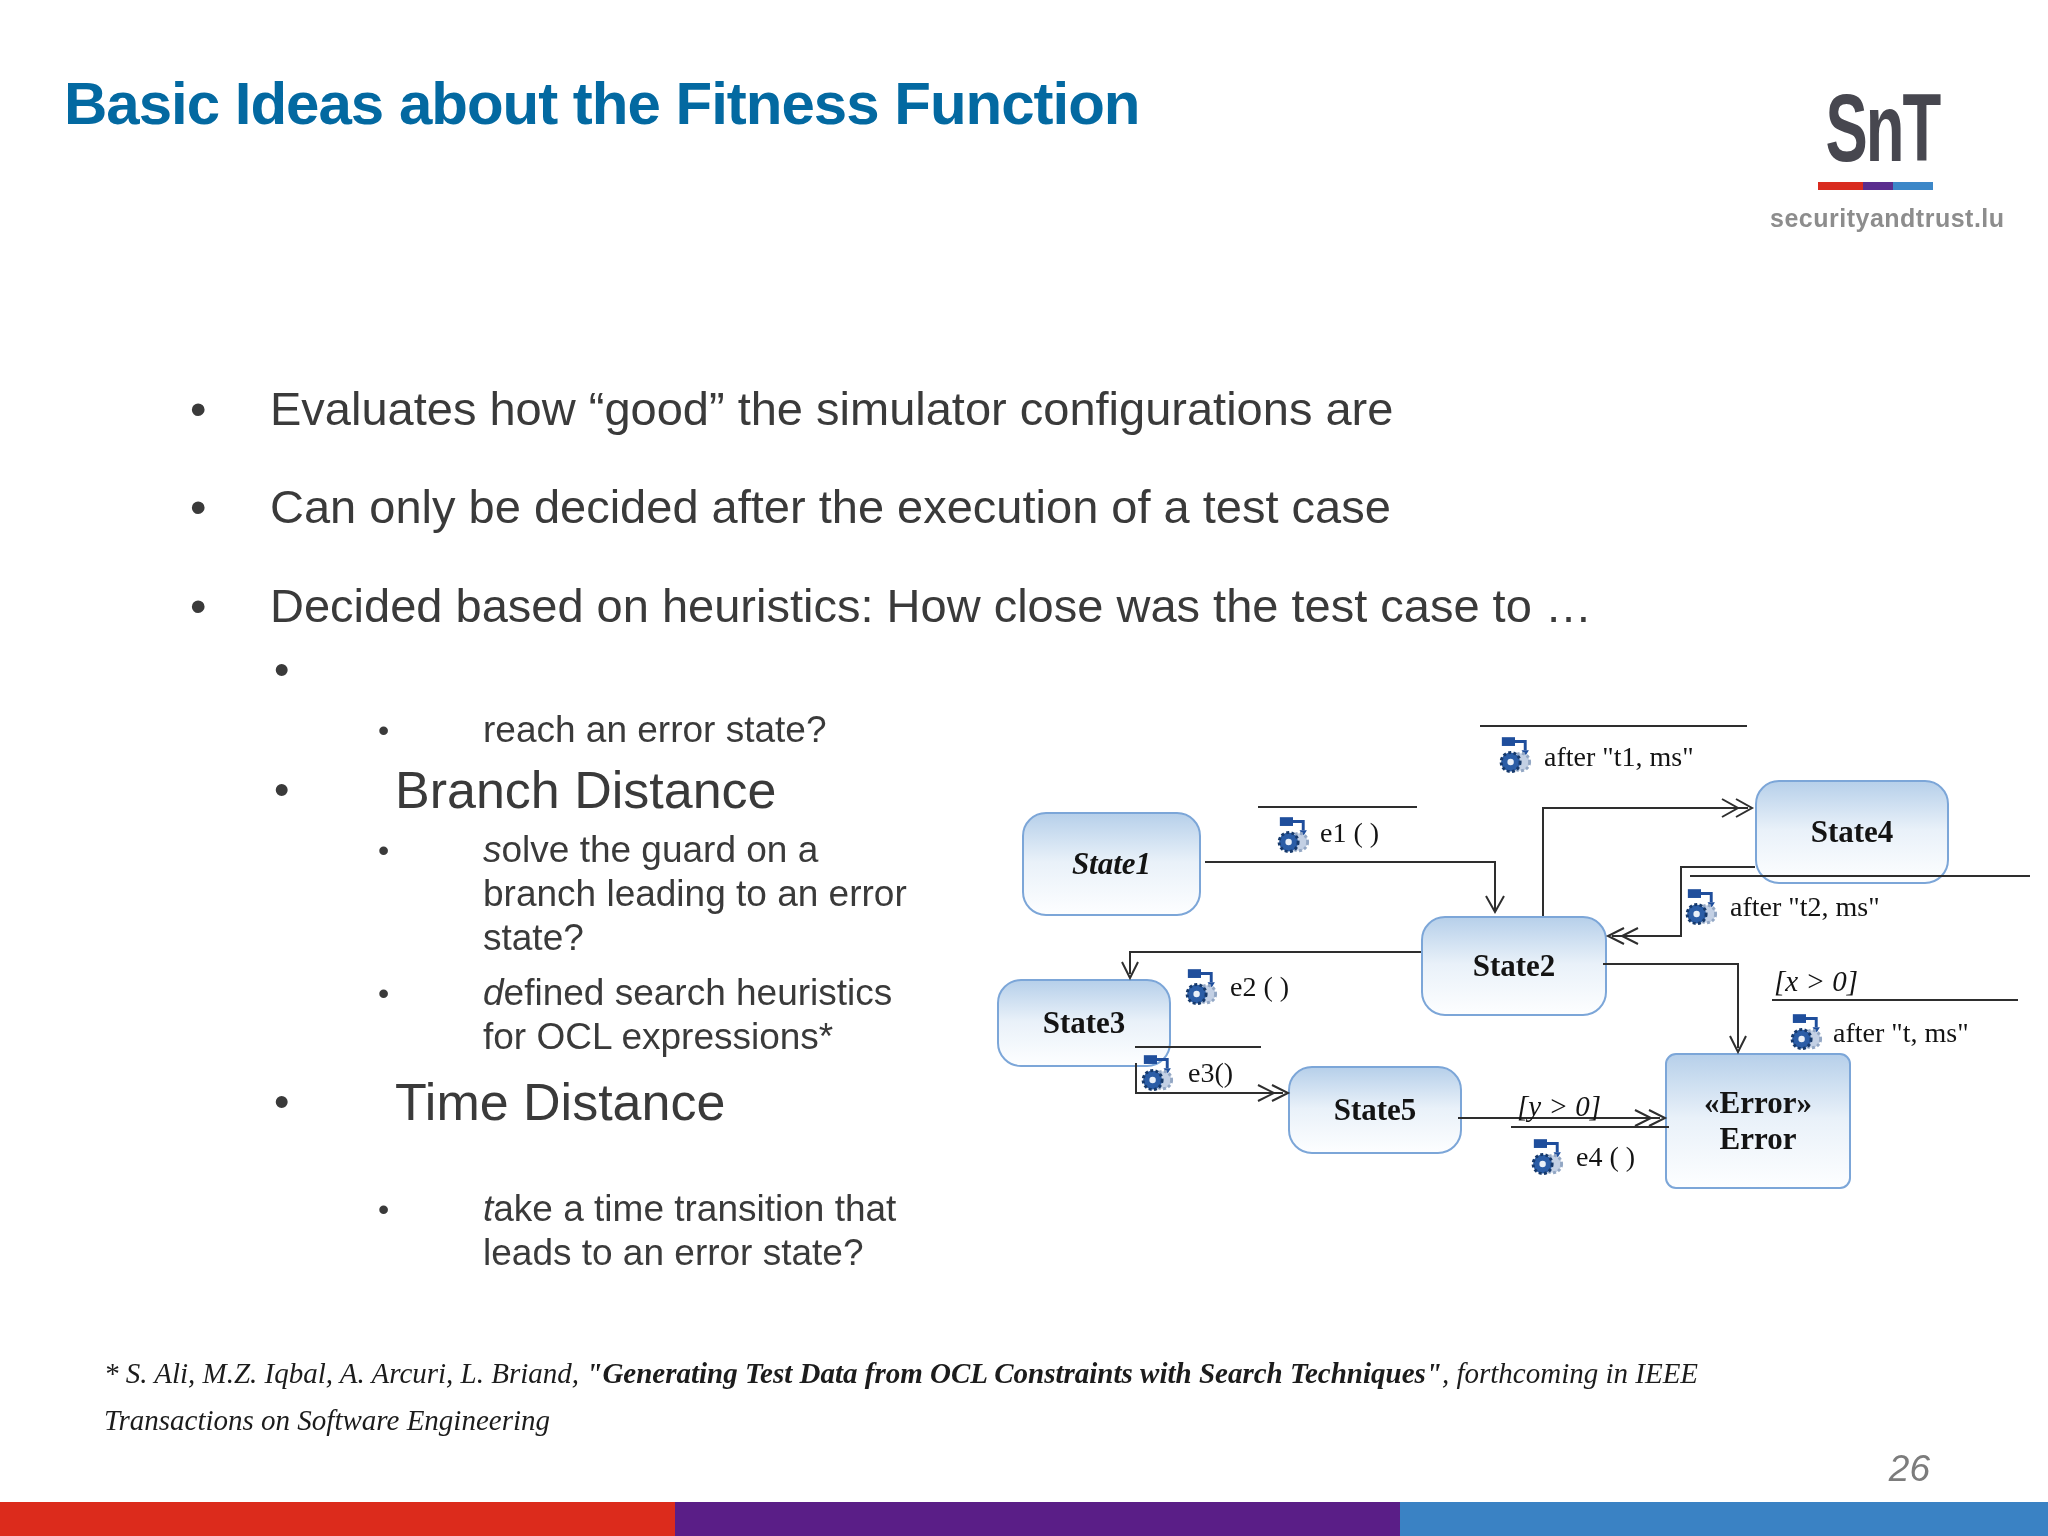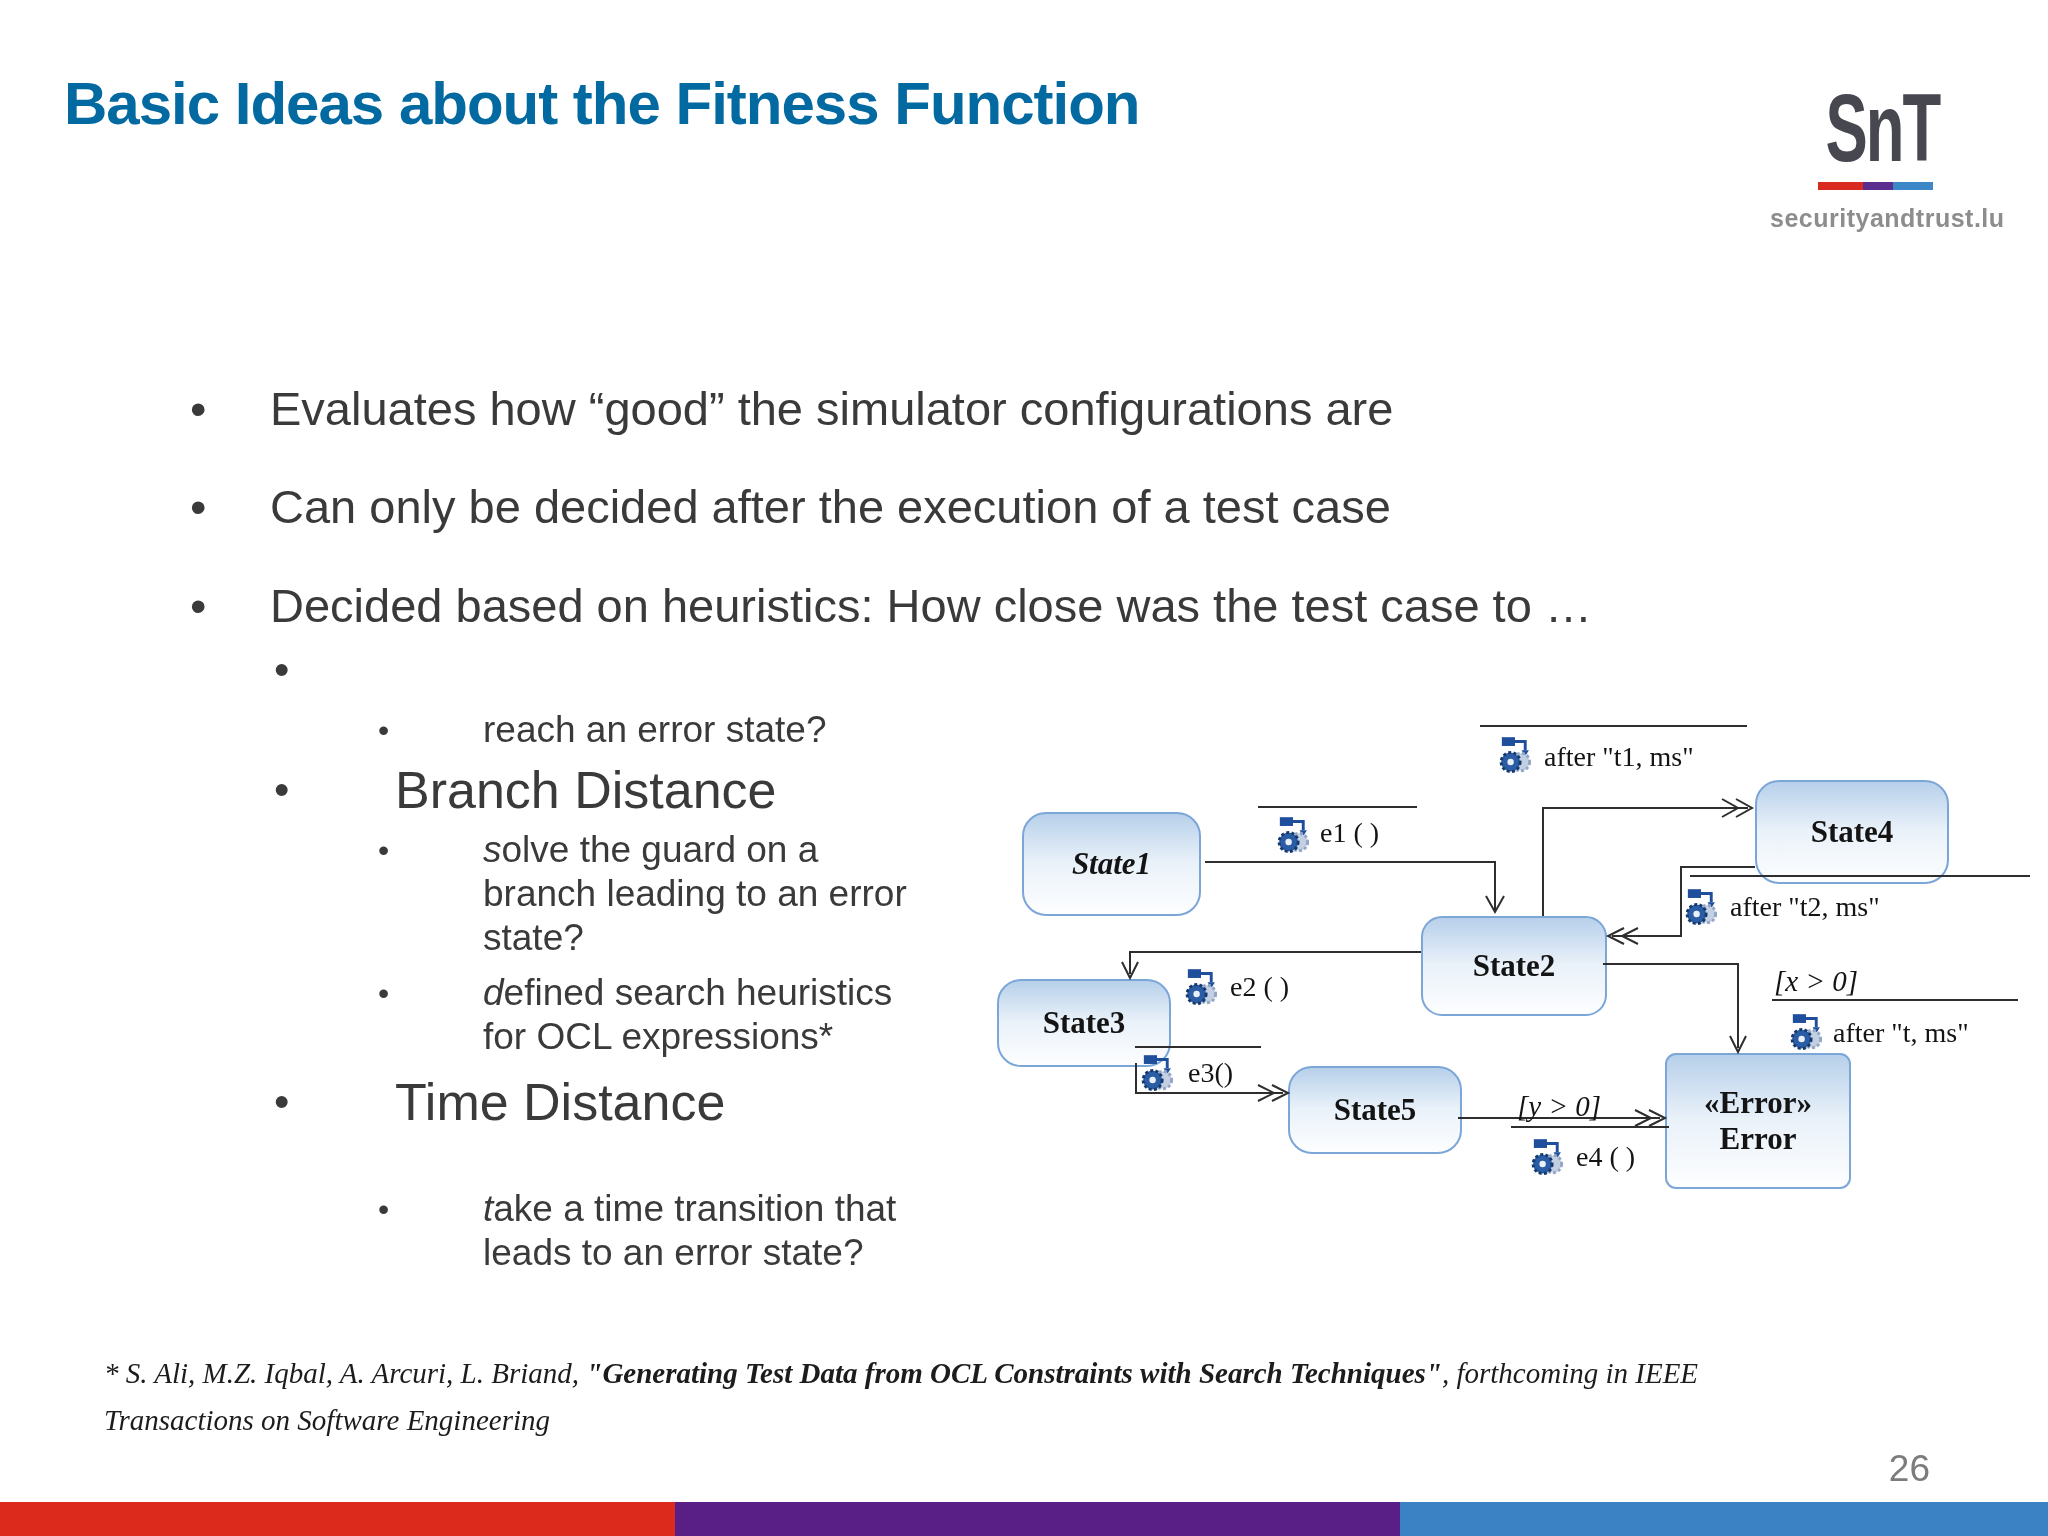--- a/index.html
+++ b/index.html
@@ -54,21 +54,21 @@
   
   .citation{
     position:absolute;left:104px;top:1350px;width:1810px;
     font-family:"Liberation Serif","DejaVu Serif",serif;font-style:italic;
     font-size:29px;line-height:47px;color:#1c1c1c;
   }
   .citation .cit-title{font-weight:bold;}
   .citation .cit-post{white-space:pre-line;}
   .pagenum{
     position:absolute;left:1730px;top:1448px;width:200px;text-align:right;
-    font-size:37px;color:#7c7c7c;
+    font-style:italic;font-size:37px;color:#7c7c7c;
   }
   .footer{position:absolute;left:0;top:1502px;width:2048px;height:34px;display:flex;}
   .footer .f1{width:675px;background:#DC2B1C;}
   .footer .f2{width:725px;background:#5A1E87;}
   .footer .f3{width:648px;background:#3A82C4;}
 </style>
 </head>
 <body>
 
 <div id="slide">
@@ -128,21 +128,21 @@
     <span class="dot">•</span>
     <span class="btxt"><span class="lead">t</span><span>ake a time transition that
 leads to an error state?</span></span>
   </div>
 
   <div class="diagram">
 
     <div class="state" style="left:32px;top:122px;width:175px;height:100px;font-style:italic;">
       <span class="stxt">State1</span>
     </div>
-    <div class="state" style="left:431px;top:226px;width:182px;height:96px;border-radius:21px;">
+    <div class="state" style="left:431px;top:226px;width:182px;height:96px;">
       <span class="stxt">State2</span>
     </div>
     <div class="state" style="left:7px;top:289px;width:170px;height:84px;">
       <span class="stxt">State3</span>
     </div>
     <div class="state" style="left:765px;top:90px;width:190px;height:100px;justify-content:center;">
       <span class="stxt">State4</span>
     </div>
     <div class="state" style="left:298px;top:376px;width:170px;height:84px;">
       <span class="stxt">State5</span>

